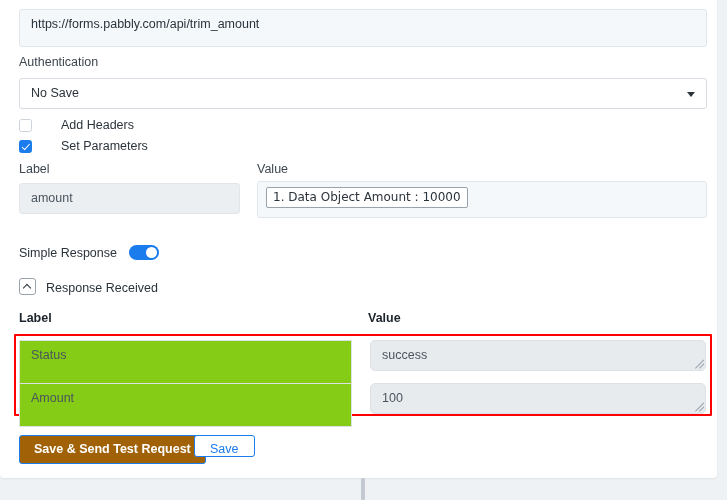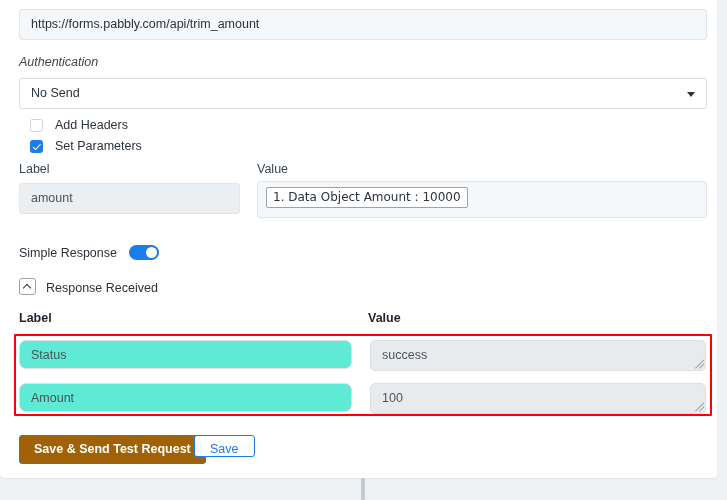--- a/index.html
+++ b/index.html
@@ -45,40 +45,40 @@
     background: #c3cad1;
     border-radius: 1px;
   }
 
   
   .url-field {
     position: absolute;
     left: 19px;
     top: 9px;
     width: 688px;
-    height: 31px;
+    height: 38px;
     background: #f5f8fa;
     border: 1px solid #dfe5ea;
     border-radius: 3px;
     box-sizing: border-box;
     font-size: 12.5px;
     color: #2b333b;
     line-height: 29px;
     padding: 0 11px;
     white-space: nowrap;
     overflow: hidden;
   }
 
   .field-label {
     position: absolute;
     font-size: 12.5px;
     color: #3d464f;
   }
 
-  .lbl-auth   { left: 19px;  top: 55px; font-style: italic; }
+  .lbl-auth   { left: 19px;  top: 55px; }
   .lbl-label1 { left: 19px;  top: 162px; }
   .lbl-value1 { left: 257px; top: 162px; }
 
   .select-box {
     position: absolute;
     left: 19px;
     top: 78px;
     width: 688px;
     height: 31px;
     background: #ffffff;
@@ -97,23 +97,24 @@
     width: 0;
     height: 0;
     border-left: 4.5px solid transparent;
     border-right: 4.5px solid transparent;
     border-top: 5px solid #2b333b;
   }
 
   
   .chk-row {
     position: absolute;
-    left: 30px;
+    left: 19px;
     display: flex;
     align-items: center;
+    gap: 17px;
   }
   .chk-headers { top: 118px; }
   .chk-params  { top: 139px; align-items: center; }
 
   .chk {
     width: 13px;
     height: 13px;
     border-radius: 2.5px;
     box-sizing: border-box;
     flex: 0 0 auto;
@@ -266,24 +267,24 @@
     height: 82px;
     border: 2px solid #fe0000;
     border-radius: 1px;
     box-sizing: border-box;
   }
 
   .resp-label-input {
     position: absolute;
     left: 19px;
     width: 333px;
-    height: 29px;
-    background: #5eead4;
+    height: 44px;
+    background: #84cc16;
     border: 1px solid #dde1e5;
-    border-radius: 7px;
+    border-radius: 1px;
     box-sizing: border-box;
     font-size: 12.5px;
     color: #4b545d;
     line-height: 29px;
     padding: 0 11px;
   }
   .resp-value-input {
     position: absolute;
     left: 370px;
     width: 336px;
@@ -361,21 +362,21 @@
 
 <div class="page">
 
   <div class="card">
 
     <div class="url-field" title="https://forms.pabbly.com/api/trim_amount">https://forms.pabbly.com/api/trim_amount</div>
 
     <div class="field-label lbl-auth">Authentication</div>
 
     <div class="select-box">
-      <span>No Send</span>
+      <span>No Save</span>
       <span class="select-arrow"></span>
     </div>
 
     <div class="chk-row chk-headers">
       <span class="chk off"></span>
       <span class="chk-text">Add Headers</span>
     </div>
 
     <div class="chk-row chk-params">
       <span class="chk on"></span>

